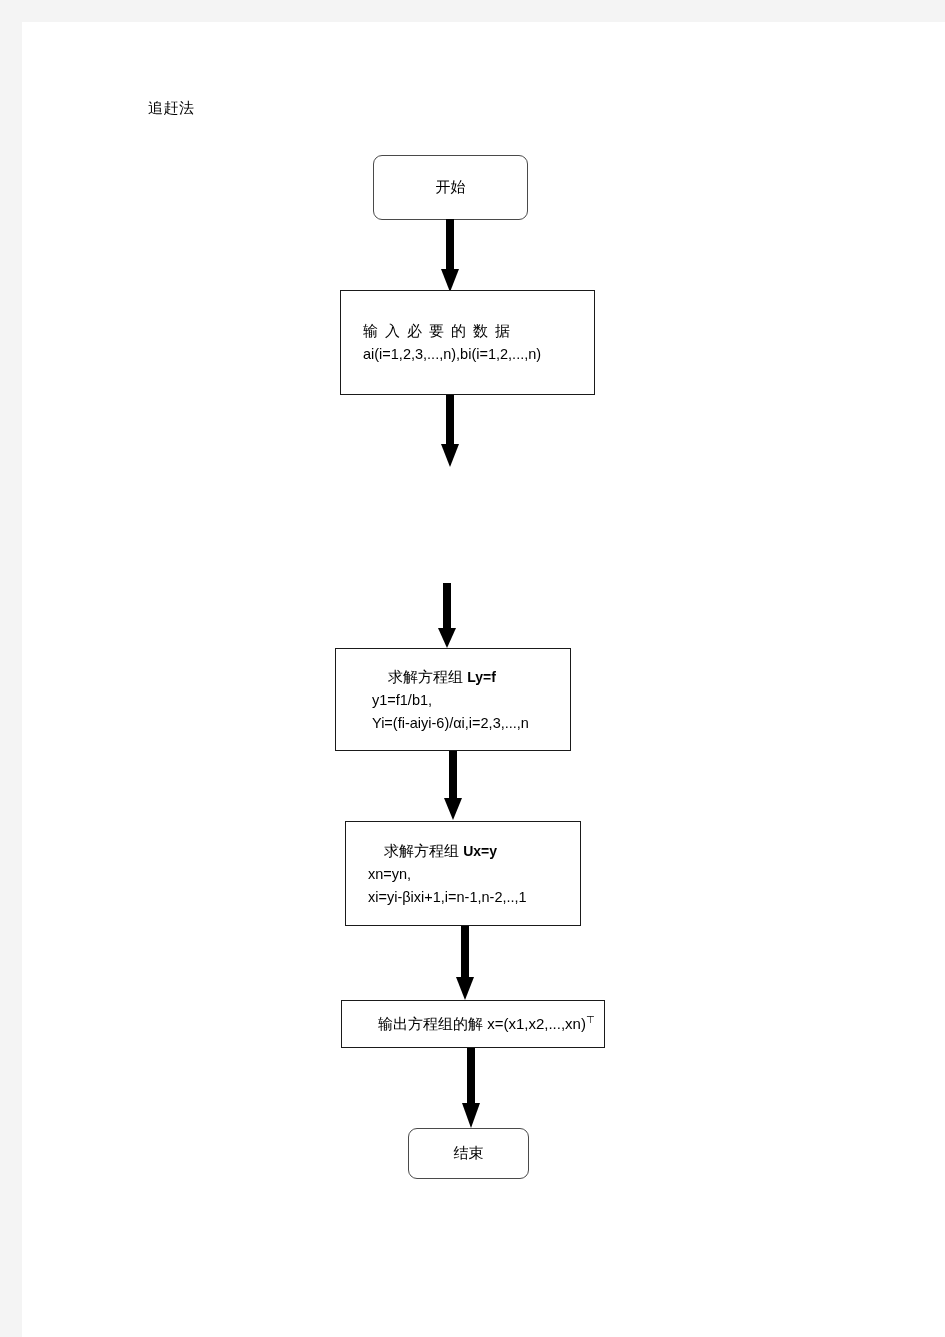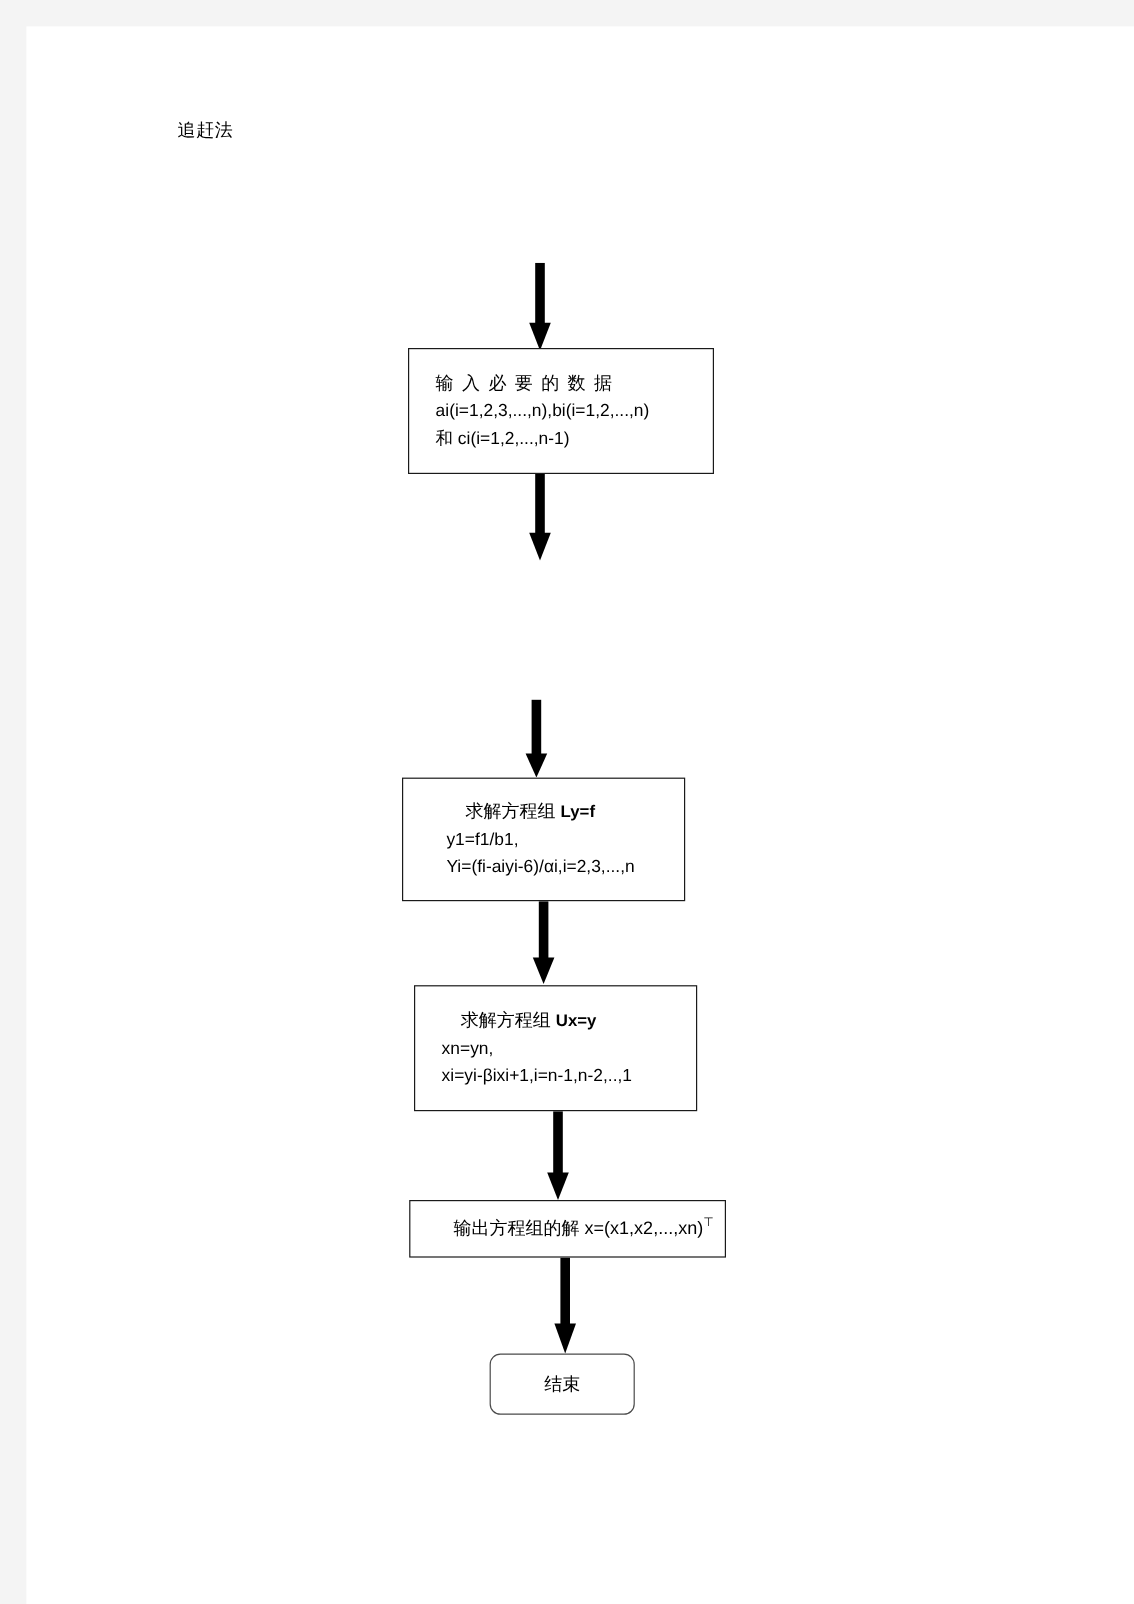--- a/index.html
+++ b/index.html
@@ -108,32 +108,34 @@
   .arrow svg { display: block; }
 </style>
 </head>
 <body>
 
 <div id="page">
   <div id="canvas">
 
     <div class="doc-title">追赶法</div>
 
+    <div class="node terminator" style="left:373px; top:155px; width:155px; height:65px;">
+      <span>开始</span>
+    </div>
 
     <div class="arrow" style="left:437px; top:219px;">
       <svg width="26" height="74" viewBox="0 0 26 74">
         <rect x="9" y="0" width="8" height="52" fill="#000"></rect>
         <polygon points="13,73 4,50 22,50" fill="#000"></polygon>
       </svg>
     </div>
 
     <div class="node process center-v" style="left:340px; top:290px; width:255px; height:105px;">
       <div class="line cjk-head spaced">输入必要的数据</div>
       <div class="line">ai(i=1,2,3,...,n),bi(i=1,2,...,n)</div>
-      <div class="line">和 ci(i=1,2,...,n-1)</div>
     </div>
 
     <div class="arrow" style="left:437px; top:395px;">
       <svg width="26" height="73" viewBox="0 0 26 73">
         <rect x="9" y="0" width="8" height="51" fill="#000"></rect>
         <polygon points="13,72 4,49 22,49" fill="#000"></polygon>
       </svg>
     </div>
 
 

